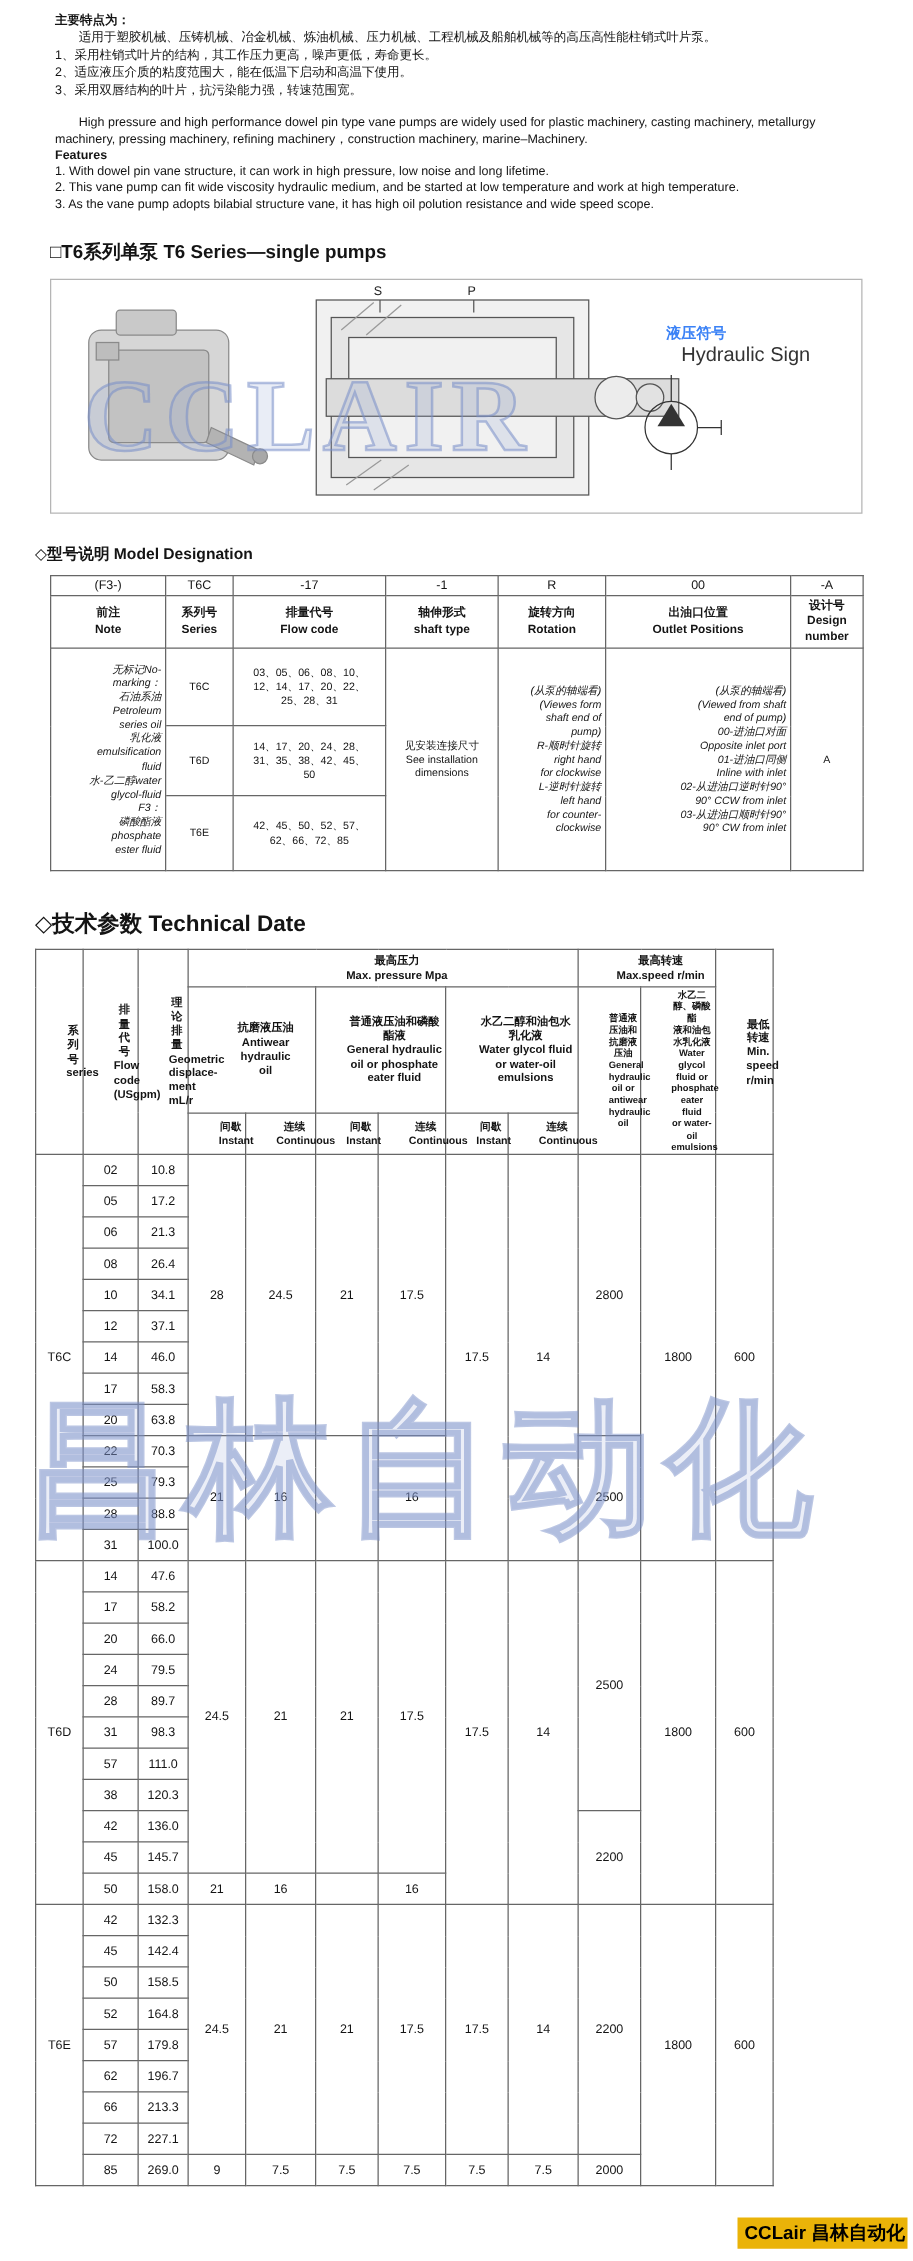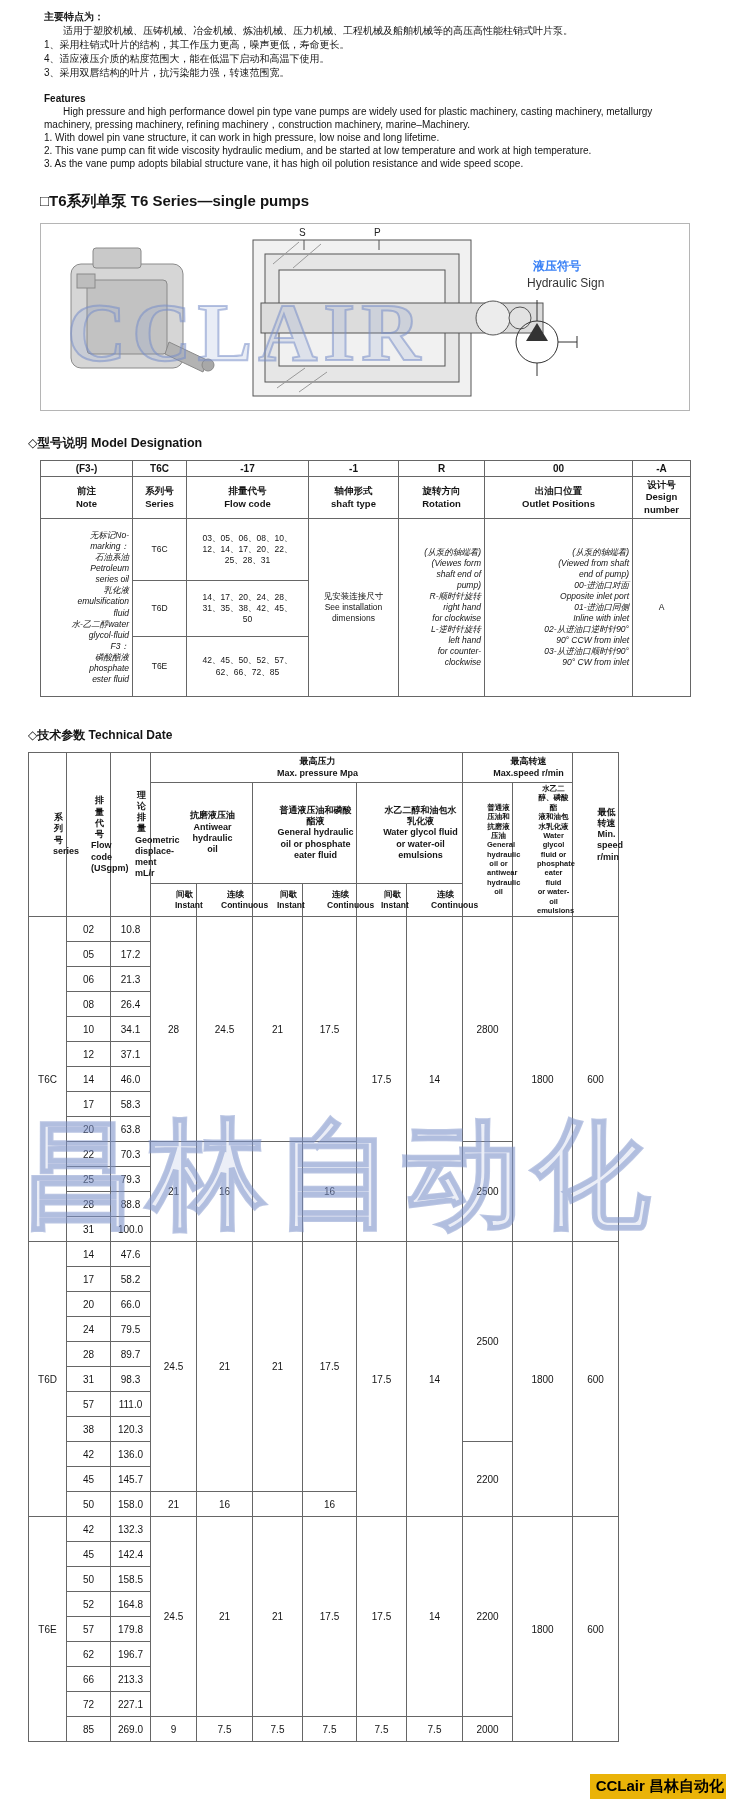--- a/index.html
+++ b/index.html
@@ -15,40 +15,40 @@
   .intro { margin:10px 40px 0 44px; }
   .intro p { margin:0; }
   .cn { font-size:10px; line-height:14px; }
   .en { font-size:10px; line-height:13px; }
   .b  { font-weight:bold; }
   .indent { text-indent:1.9em; }
   .gap { height:12px; }
 
   h2.sec { margin:22px 0 12px 40px; font-size:15px; font-weight:bold; }
   h3.sub { margin:24px 0 8px 28px; font-size:12.5px; font-weight:bold; }
-  h3.sub2 { margin:30px 0 8px 28px; font-size:12px; font-weight:bold; }
+  h3.sub2 { margin:30px 0 8px 28px; font-size:18px; font-weight:bold; }
 
   
   .figure { position:relative; margin-left:40px; width:650px; height:188px; border:1px solid #b5b5b5; background:#fff; }
   .fig-wm {
     position:absolute; left:26px; top:62px; font-size:82px; font-weight:bold; letter-spacing:6px;
     color:rgba(145,163,208,0.20); -webkit-text-stroke:2px rgba(120,142,200,0.55);
     pointer-events:none; white-space:nowrap;font-family:Liberation Serif, serif;
   }
   .sign-cn { position:absolute; left:492px; top:34px; font-size:12px; font-weight:bold; color:#3b82f6; }
-  .sign-en { position:absolute; left:486px; top:52px; font-size:12px; color:#333; }
+  .sign-en { position:absolute; left:504px; top:52px; font-size:16px; color:#333; }
 
   
   table { border-collapse:collapse; table-layout:fixed; }
   .model-table { margin-left:40px; width:650px; }
   .model-table td {
     border:1px solid #666; text-align:center; vertical-align:middle;
     white-space:pre-line; padding:2px 3px; font-size:8.5px; line-height:1.3;
   }
-  .model-table tr.code-row td { height:15px; font-size:10px; font-weight:bold; padding:1px; }
+  .model-table tr.code-row td { height:15px; font-size:10px; font-weight:normal; padding:1px; }
   .model-table tr.head-row td { height:30px; font-size:9.5px; font-weight:bold; }
   .model-table td.left { text-align:right;font-style:italic; }
 
   .tech-table { margin-left:28px; width:590px; }
   .tech-table th, .tech-table td {
     border:1px solid #666; text-align:center; vertical-align:middle;
     white-space:pre-line; padding:1px 2px;
   }
   .tech-table th { font-size:9px; font-weight:bold; line-height:1.25;padding-left:24px; }
   .tech-table th.small { font-size:7.5px; }
@@ -69,25 +69,25 @@
 </style>
 </head>
 <body>
 
 <div class="page">
 
   <div class="intro">
     <p class="cn b">主要特点为：</p>
     <p class="cn indent">适用于塑胶机械、压铸机械、冶金机械、炼油机械、压力机械、工程机械及船舶机械等的高压高性能柱销式叶片泵。</p>
     <p class="cn">1、采用柱销式叶片的结构，其工作压力更高，噪声更低，寿命更长。</p>
-    <p class="cn">4、适应液压介质的粘度范围大，能在低温下启动和高温下使用。</p>
+    <p class="cn">2、适应液压介质的粘度范围大，能在低温下启动和高温下使用。</p>
     <p class="cn">3、采用双唇结构的叶片，抗污染能力强，转速范围宽。</p>
     <div class="gap"></div>
+    <p class="en indent">High pressure and high performance dowel pin type vane pumps are widely used for plastic machinery, casting machinery, metallurgy machinery, pressing machinery, refining machinery，construction machinery, marine–Machinery.</p>
     <p class="en b">Features</p>
-    <p class="en indent">High pressure and high performance dowel pin type vane pumps are widely used for plastic machinery, casting machinery, metallurgy machinery, pressing machinery, refining machinery，construction machinery, marine–Machinery.</p>
     <p class="en">1. With dowel pin vane structure, it can work in high pressure, low noise and long lifetime.</p>
     <p class="en">2. This vane pump can fit wide viscosity hydraulic medium, and be started at low temperature and work at high temperature.</p>
     <p class="en">3. As the vane pump adopts bilabial structure vane, it has high oil polution resistance and wide speed scope.</p>
   </div>
 
   <h2 class="sec">□T6系列单泵 T6 Series—single pumps</h2>
 
   <div class="figure">
     <svg width="650" height="188" viewBox="0 0 650 188">
 

